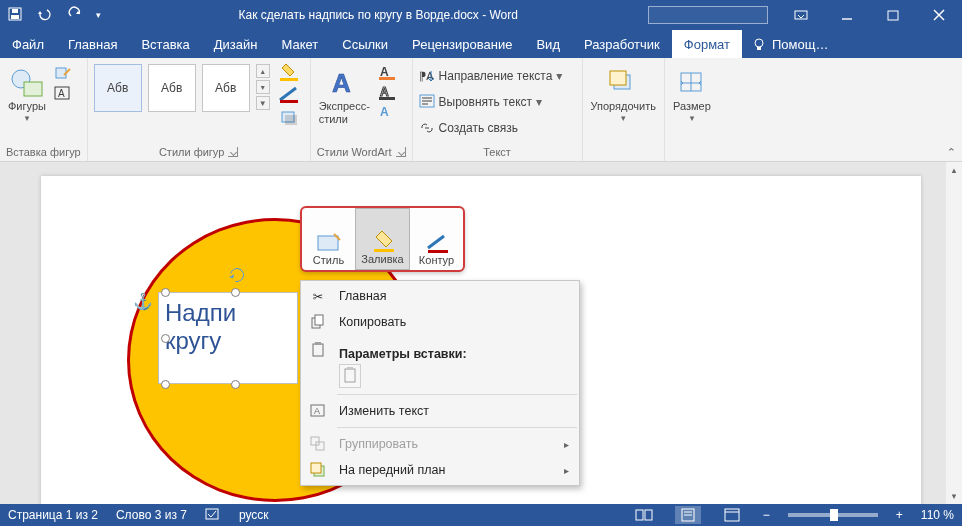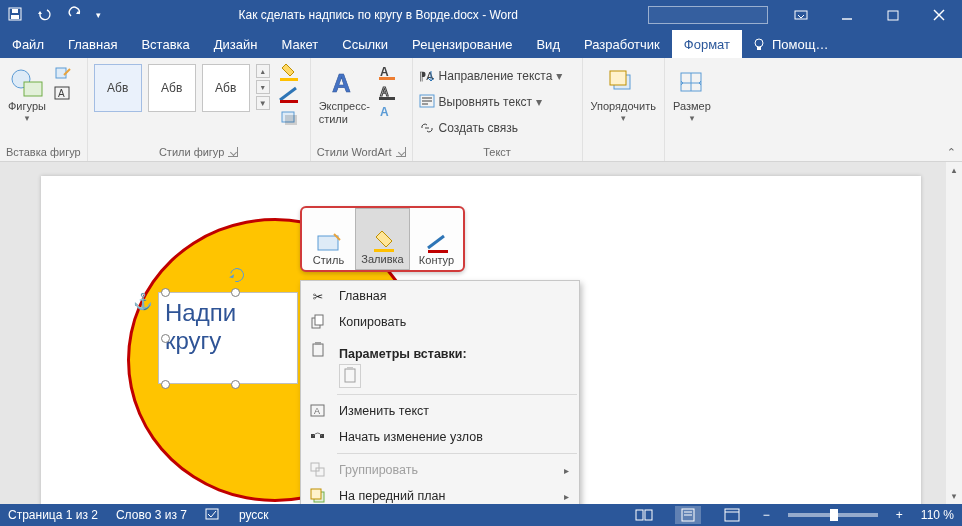--- a/index.html
+++ b/index.html
@@ -401,30 +401,20 @@
       <div class="ctx-sep"></div>
       <div class="ctx-item">
         <span class="ci-ico">
             <svg width="16" height="16">
               <rect x="1" y="2" width="13" height="11" fill="none" stroke="#707070"></rect>
               <text x="4" y="11" font-size="9" fill="#707070">A</text>
             </svg>
           </span>
         <span>Изменить текст</span>
       </div>
-      <div class="ctx-item">
-        <span class="ci-ico">
-            <svg width="16" height="16">
-              <rect x="1" y="5" width="4" height="4" fill="#404040"></rect>
-              <rect x="10" y="5" width="4" height="4" fill="#404040"></rect>
-              <path d="M3 7 Q8 1 12 7" fill="none" stroke="#707070"></path>
-            </svg>
-          </span>
-        <span>Начать изменение узлов</span>
-      </div>
       <div class="ctx-sep"></div>
       <div class="ctx-item disabled">
         <span class="ci-ico">
             <svg width="16" height="16">
               <rect x="1" y="1" width="8" height="8" fill="none" stroke="#b8b8b8"></rect>
               <rect x="6" y="6" width="8" height="8" fill="none" stroke="#b8b8b8"></rect>
             </svg>
           </span>
         <span>Группировать</span>
         <span class="arrow">▸</span>

